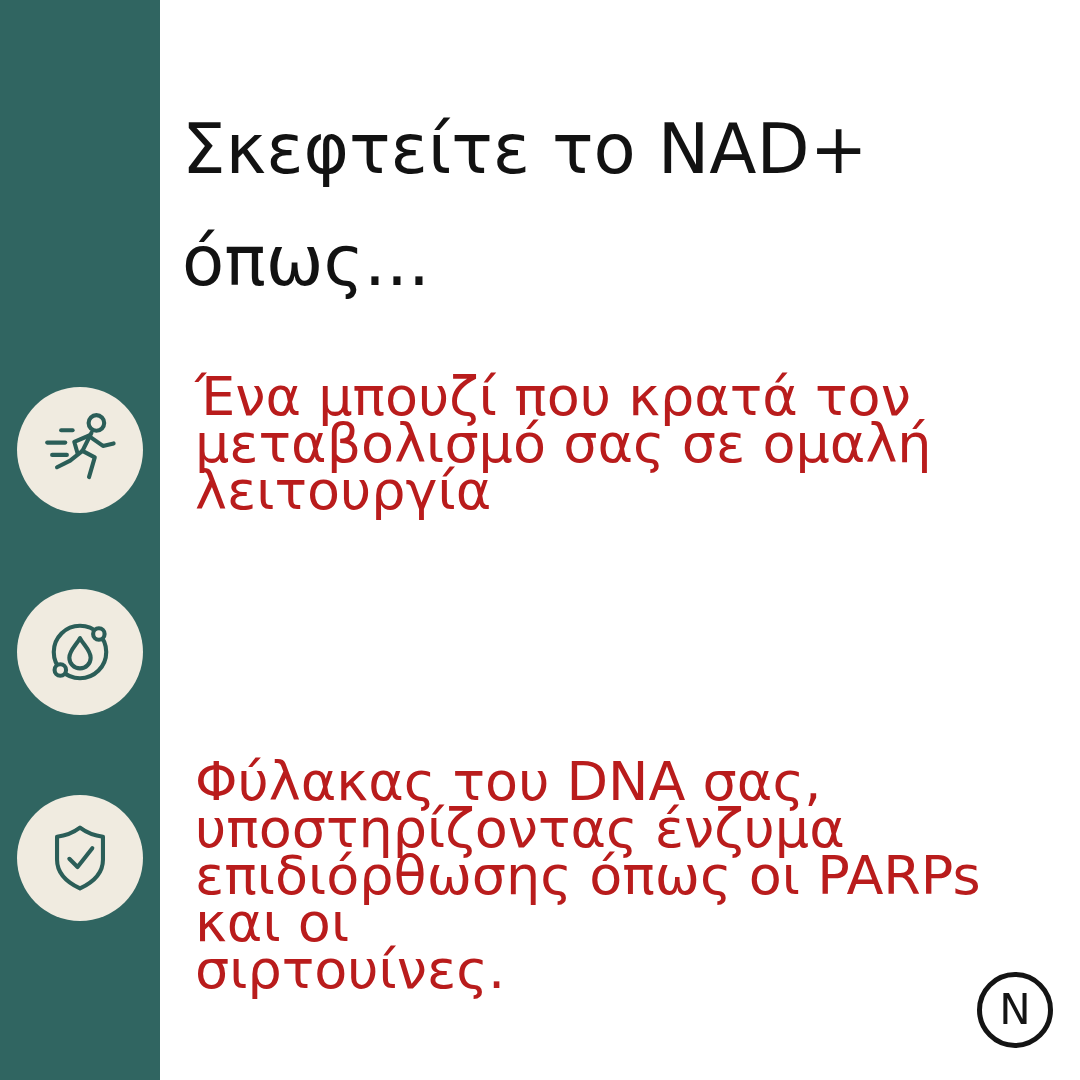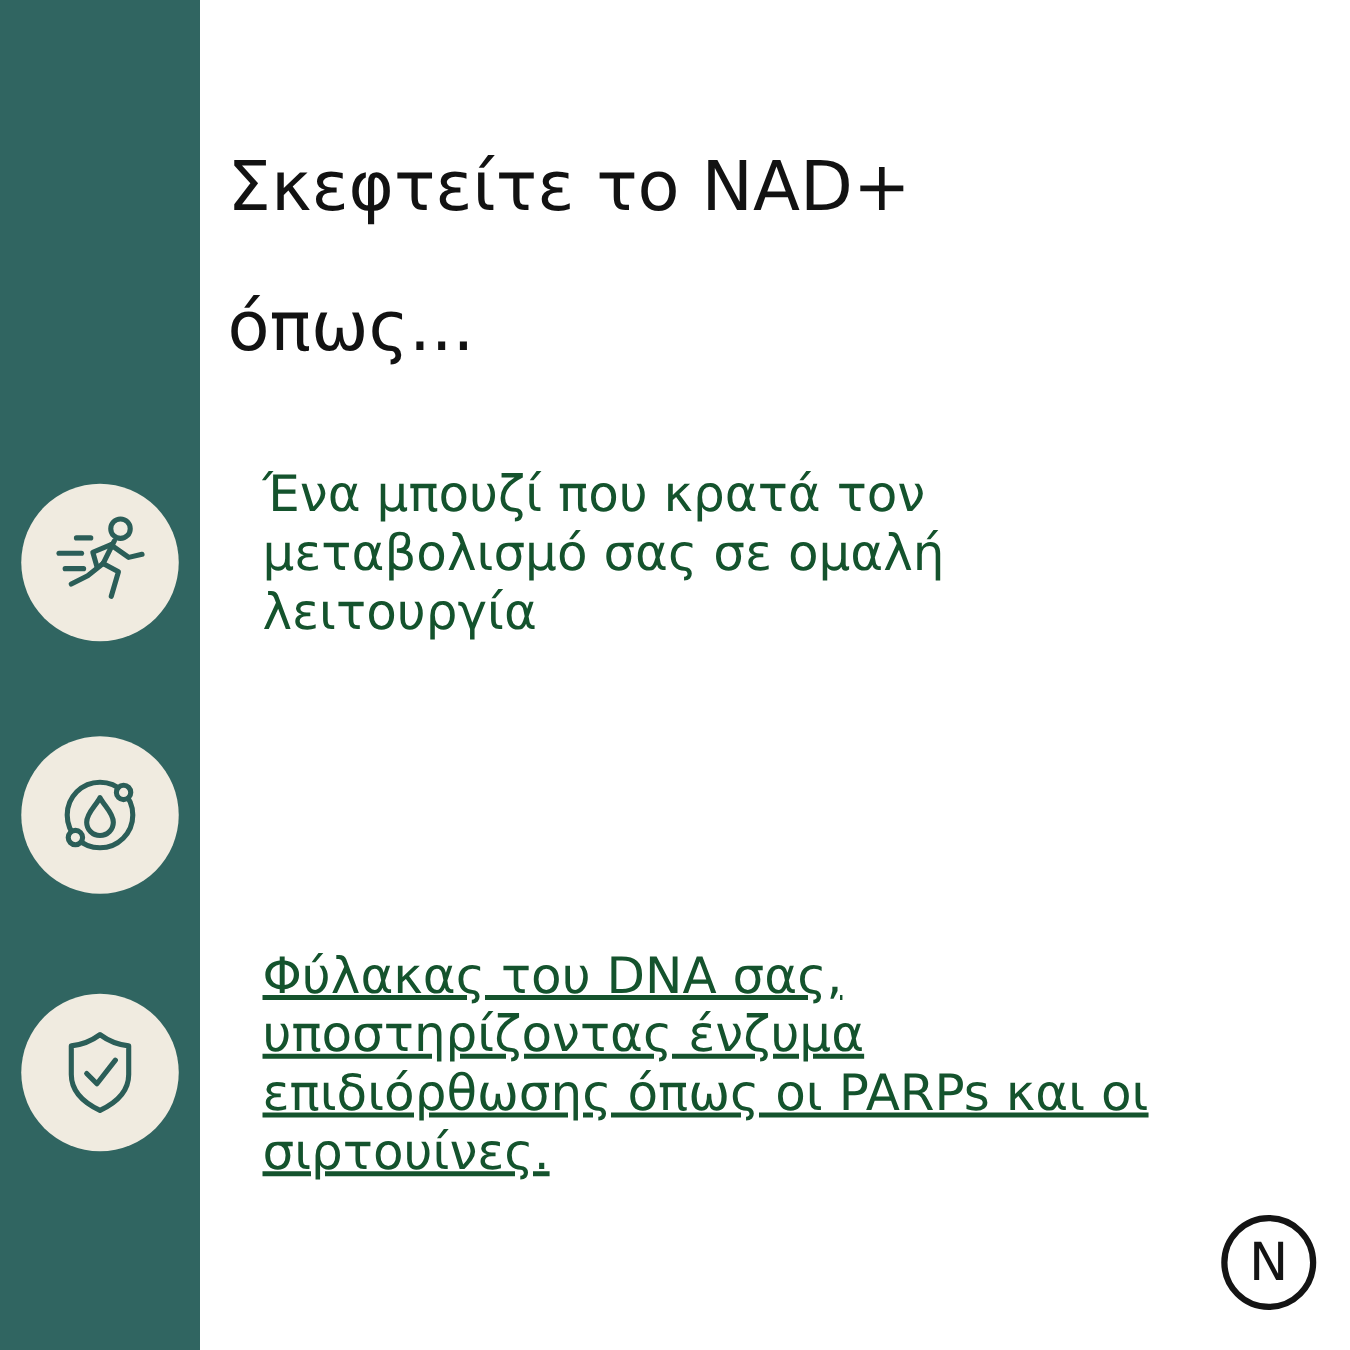--- a/index.html
+++ b/index.html
@@ -37,32 +37,32 @@
     width: 82px; height: 82px;
     stroke: #2b5e58;
     fill: none;
     stroke-width: 5;
     stroke-linecap: round;
     stroke-linejoin: round;
   }
   .heading {
     position: absolute;
     left: 182px; top: 93px;
-    font-size: 55px;
+    font-size: 69px;
     line-height: 112px;
     color: #121212;
     white-space: pre-line;
     letter-spacing: 0px;
   }
   .point {
     position: absolute;
-    left: 210px;
-    font-size: 40px;
+    left: 195px;
+    font-size: 54px;
     line-height: 47px;
-    color: #14532d;
+    color: #b91c1c;
     white-space: pre-line;
   }
   .point.p1 { top: 373px; }
   .point.p2 { top: 578px; }
   .point.p3 { top: 758px; }
   .logo {
     position: absolute;
     left: 977px; top: 972px;
     width: 66px; height: 66px;
     border: 5px solid #141414;
@@ -114,21 +114,21 @@
       <path d="M37 51 L47 61 L65 38"></path>
     </svg>
   </div>
 
   <h1 class="heading" style="margin:0; font-weight:400;">Σκεφτείτε το NAD+
 όπως...</h1>
 
   <p class="point p1" style="margin:0;">Ένα μπουζί που κρατά τον
 μεταβολισμό σας σε ομαλή
 λειτουργία</p>
-  <p class="point p3" style="margin:0;text-decoration:underline;">Φύλακας του DNA σας,
+  <p class="point p3" style="margin:0;">Φύλακας του DNA σας,
 υποστηρίζοντας ένζυμα
 επιδιόρθωσης όπως οι PARPs και οι
 σιρτουίνες.</p>
 
   <div class="logo">
     <span>N</span>
   </div>
 
 </div>
 

